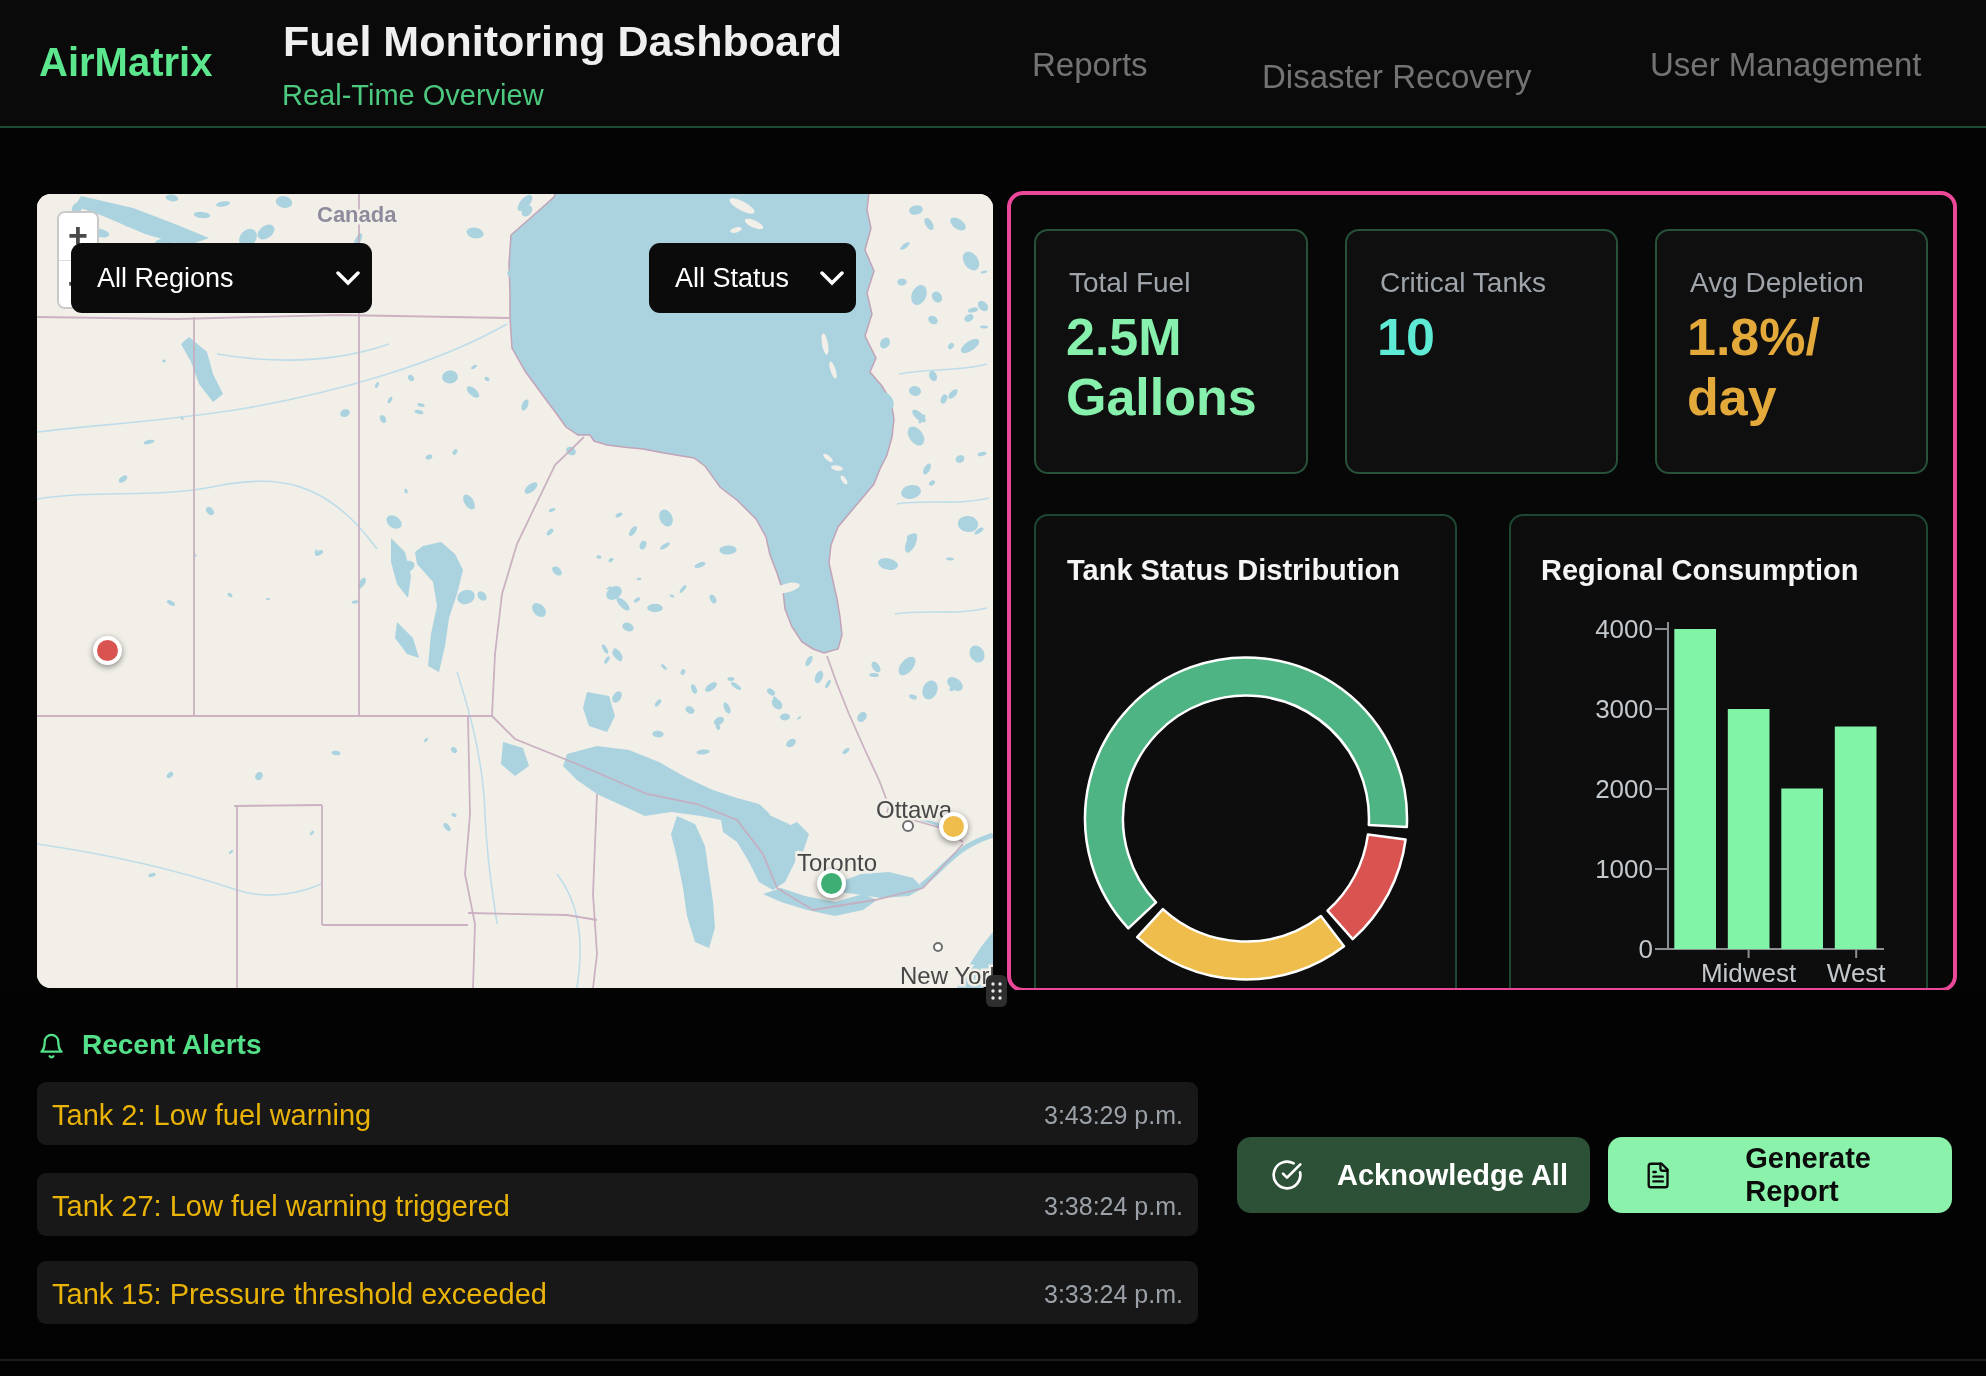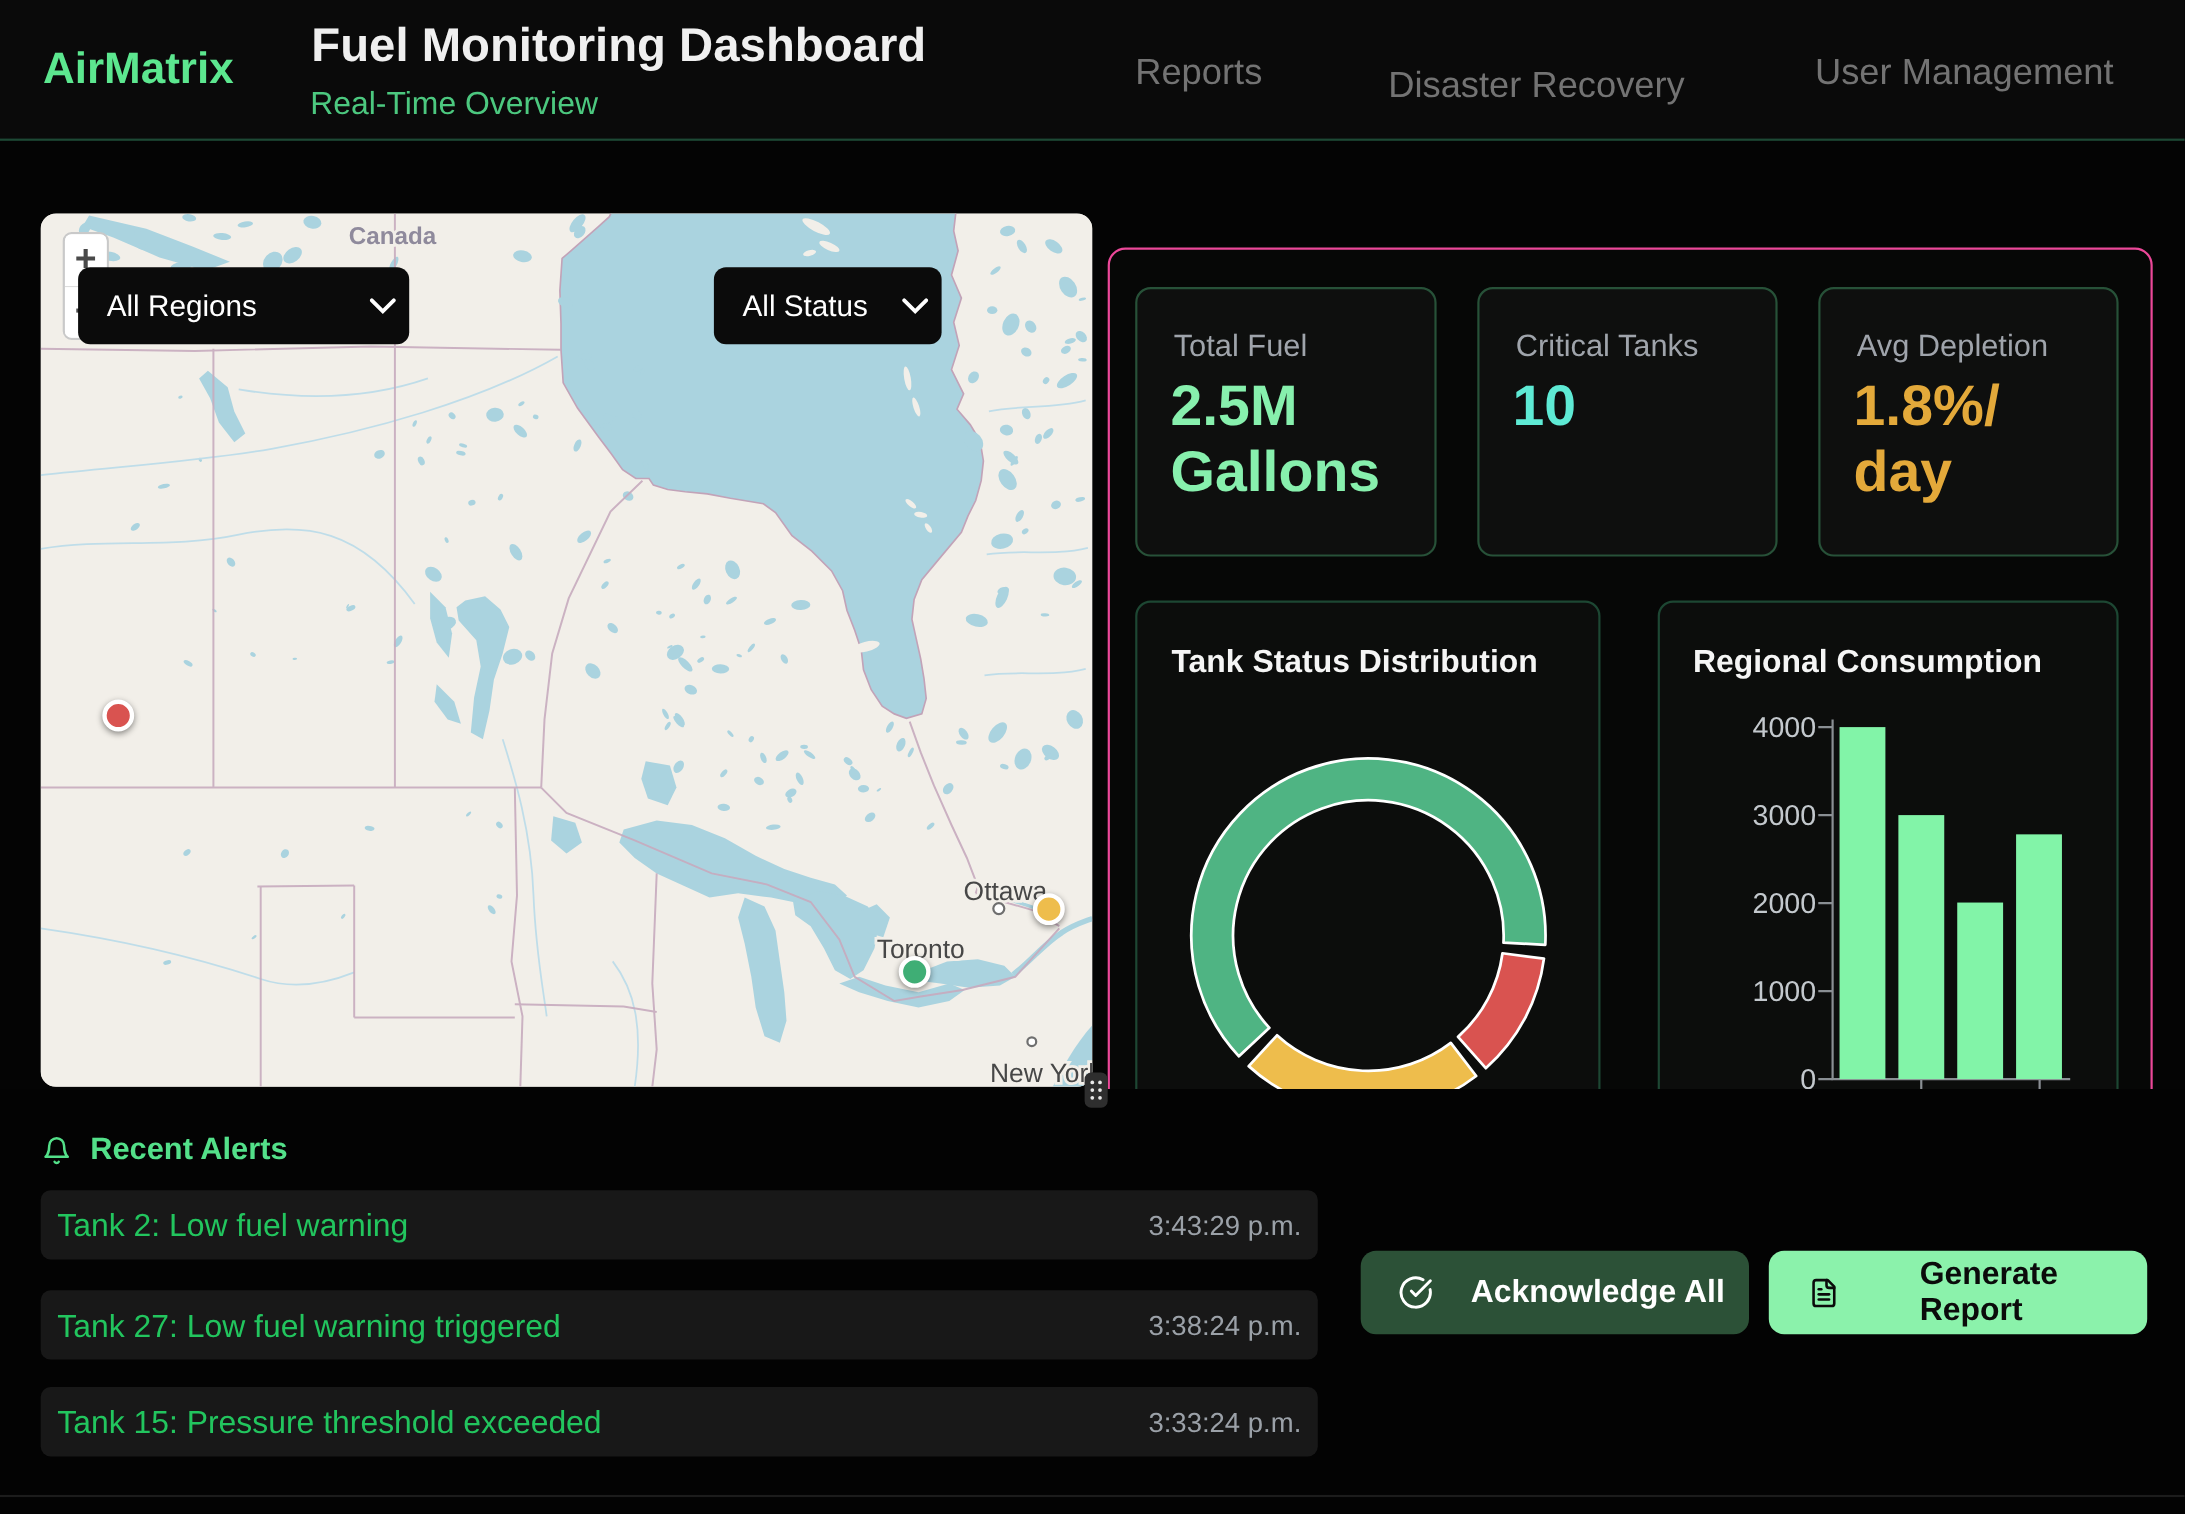--- a/index.html
+++ b/index.html
@@ -17,33 +17,33 @@
 .dd span { padding-left:26px; }
 .dd svg { position:absolute; right:12px; top:28px; }
 #zoomctl { position:absolute; left:20px; top:17px; width:42px; border-radius:8px;
   border:2px solid #c9c9c9; overflow:hidden; background:#fff; z-index:2; }
 #zoomctl .zb { width:100%; height:47px; background:#fff; color:#4a4a4a; font-size:34px;
   font-weight:700; text-align:center; line-height:44px; }
 #zoomctl .zb+.zb { border-top:1px solid #ddd; }
 .mk { position:absolute; border-radius:50%; width:29px; height:29px; border:4px solid #fff;
   box-shadow:0 2px 6px rgba(0,0,0,.45); z-index:4; }
 #rpanel { position:absolute; left:1007px; top:191px; width:950px; height:801px;
-  border:2px solid #ec4899; border-radius:16px; background:#060706; overflow:hidden;margin-top:34px; }
+  border:4px solid #ec4899; border-radius:16px; background:#060706; overflow:hidden; }
 .scard { position:absolute; top:34px; height:245px; background:#0e0f0e;
   border:2px solid #275138; border-radius:14px; }
 .slabel { position:absolute; left:33px; top:36px; font-size:28px; color:#9fa4ab; }
 .sval { position:absolute; left:30px; top:76px; font-size:52px; font-weight:700; line-height:60px; }
 .ccard { position:absolute; top:319px; height:600px; background:#0c0d0c;
   border:2px solid #1d4733; border-radius:14px; }
 .ctitle { position:absolute; top:38px; font-size:29px; font-weight:700; color:#f5f5f5; }
 #alerts { position:absolute; left:0; top:990px; width:1986px; height:386px; background:#030303; }
 #alerts h2 { position:absolute; left:82px; top:39px; font-size:28px; font-weight:700; color:#53e089; }
 .arow { position:absolute; left:37px; width:1161px; height:63px; background:#181818;
   border-radius:9px; }
-.arow .at { position:absolute; left:15px; top:17px; font-size:29px; color:#22c55e; }
+.arow .at { position:absolute; left:15px; top:17px; font-size:29px; color:#eab308; }
 .arow .tm { position:absolute; right:15px; top:19px; font-size:25px; color:#9ba1a8; }
 .btn { position:absolute; top:147px; height:76px; border-radius:14px; display:flex;
   align-items:center; }
 #ack { left:1237px; width:353px; background:#2c5137; }
 #ack b { color:#fff; font-size:29px; margin-left:34px; }
 #gen { left:1608px; width:344px; background:#8bf2ab;gap:40px; }
 #gen b { color:#0b0b0b; font-size:29px; margin-left:33px; }
 #drag { position:absolute; left:986px; top:975px; width:21px; height:32px; background:#2e2e2e;
   border-radius:6px; z-index:30; }
 #botline { position:absolute; left:0; top:1359px; width:1986px; height:2px; background:#1c1c1c; }

